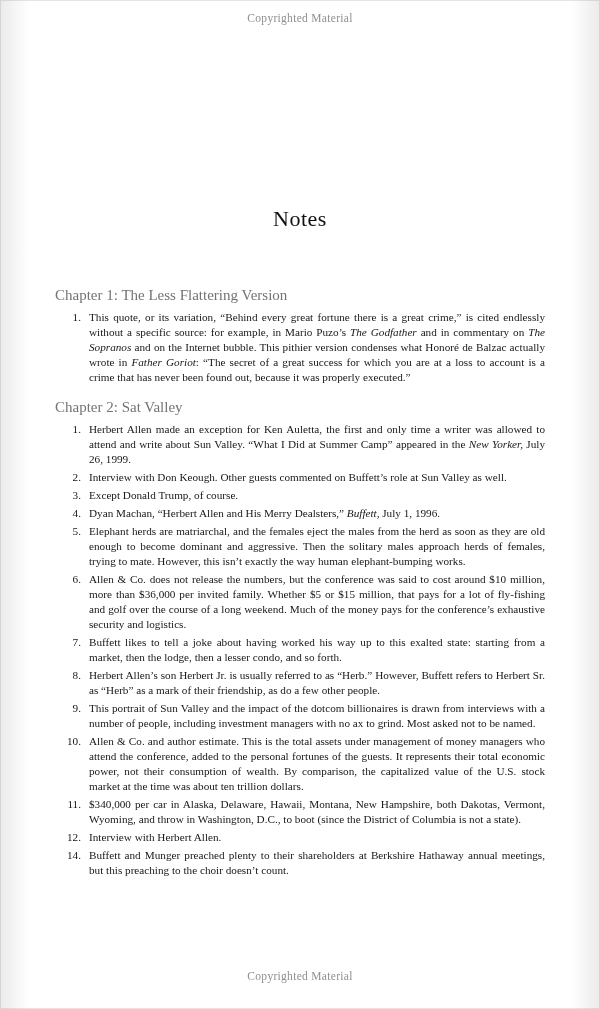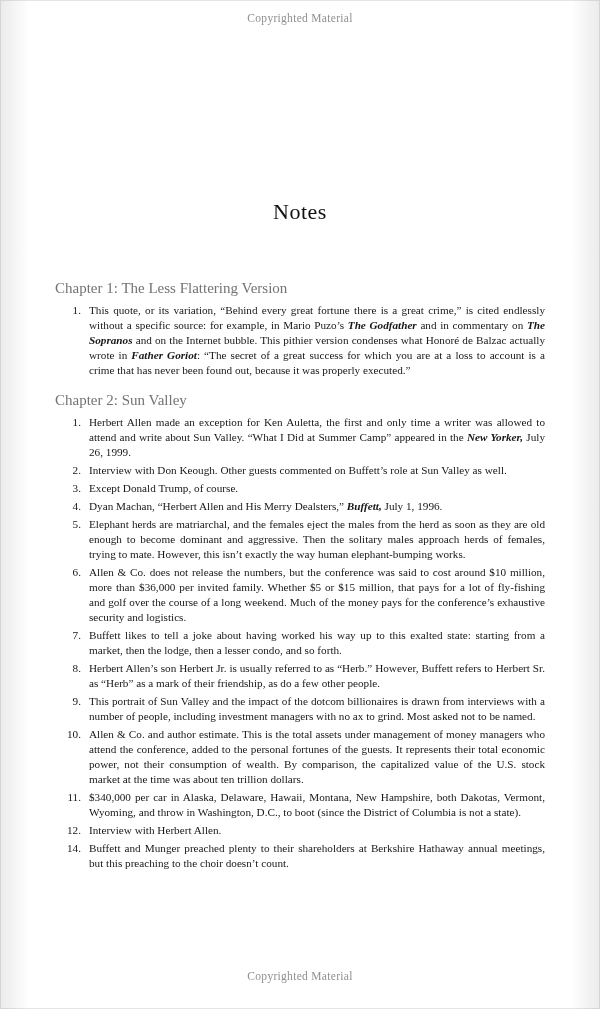--- a/index.html
+++ b/index.html
@@ -28,21 +28,21 @@
     position: absolute; left: 0; right: 0;
     text-align: center;
     font-size: 11.5px;
     color: #8f8f8f;
     letter-spacing: 0.3px;
   }
   .copyright.top { top: 12px; }
   .copyright.bottom { top: 970px; }
   .content {
     position: absolute;
-    top: 9px; left: 55px; right: 55px;
+    top: 16px; left: 55px; right: 55px;
   }
   .title {
     margin: 190px 0 0 0;
     text-align: center;
     font-size: 22px;
     font-weight: normal;
     letter-spacing: 0.5px;
     color: #111;
   }
   section.chapter { display: block; }
@@ -64,21 +64,21 @@
   .note .num {
     flex: 0 0 26px;
     width: 26px;
     text-align: right;
     padding-right: 8px;
   }
   .note .body {
     flex: 1 1 auto;
     text-align: justify;
   }
-  .note .body em { font-style: italic; font-weight: bold; }
+  .note .body em { font-style: italic; }
 </style>
 </head>
 <body>
 
 <div class="page">
   <div class="vignette-left"></div>
   <div class="vignette-right"></div>
 
   <div class="copyright top">Copyrighted Material</div>
 
@@ -86,21 +86,21 @@
     <h1 class="title">Notes</h1>
     <div id="sections">
         <section class="chapter">
           <h2 class="chapter-heading">Chapter 1: The Less Flattering Version</h2>
           <div class="note">
             <span class="num">1.</span>
             <span class="body"><span>This quote, or its variation, “Behind every great fortune there is a great crime,” is cited endlessly without a specific source: for example, in Mario Puzo’s </span><em>The Godfather</em><span> and in commentary on </span><em>The Sopranos</em><span> and on the Internet bubble. This pithier version condenses what Honoré de Balzac actually wrote in </span><em>Father Goriot</em><span>: “The secret of a great success for which you are at a loss to account is a crime that has never been found out, because it was properly executed.”</span></span>
           </div>
         </section>
         <section class="chapter">
-          <h2 class="chapter-heading">Chapter 2: Sun Valley</h2>
+          <h2 class="chapter-heading">Chapter 2: Sat Valley</h2>
           <div class="note">
             <span class="num">1.</span>
             <span class="body"><span>Herbert Allen made an exception for Ken Auletta, the first and only time a writer was allowed to attend and write about Sun Valley. “What I Did at Summer Camp” appeared in the </span><em>New Yorker,</em><span> July 26, 1999.</span></span>
           </div>
           <div class="note">
             <span class="num">2.</span>
             <span class="body"><span>Interview with Don Keough. Other guests commented on Buffett’s role at Sun Valley as well.</span></span>
           </div>
           <div class="note">
             <span class="num">3.</span>

